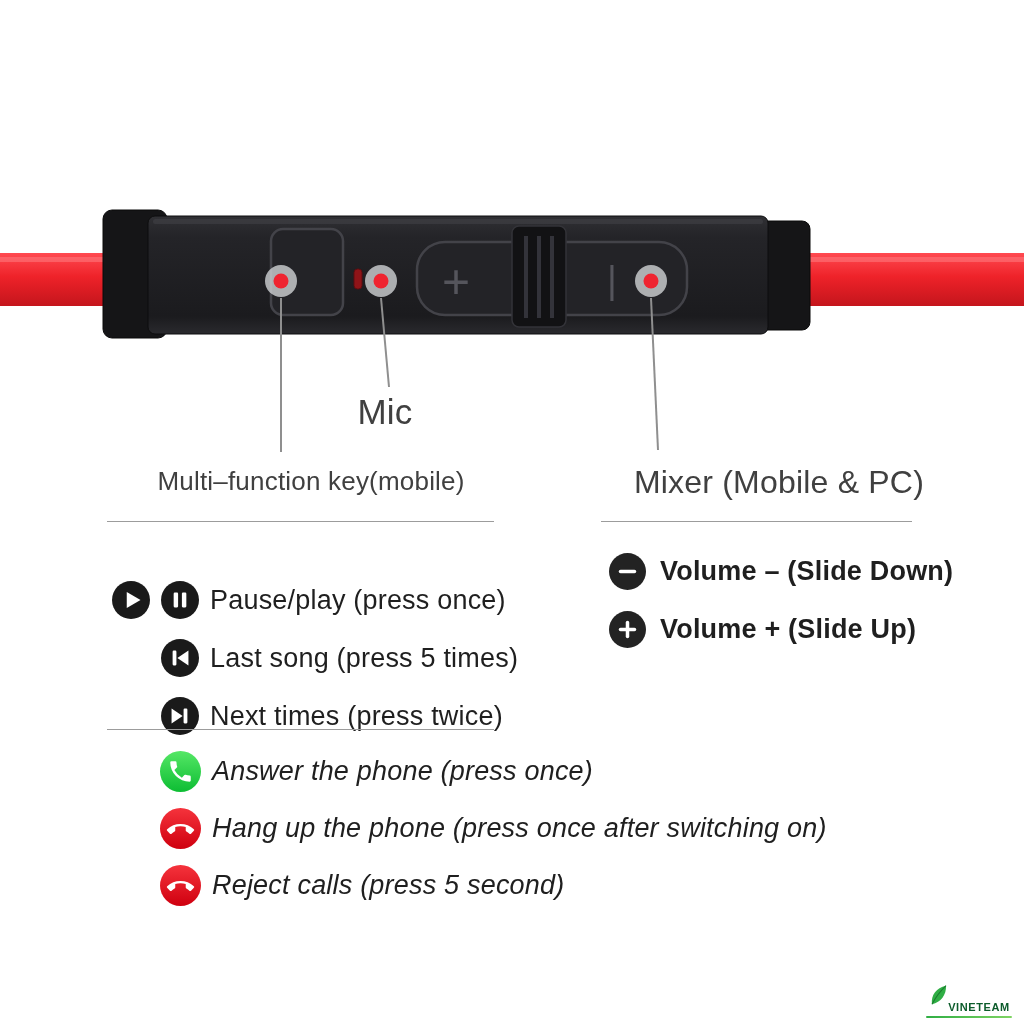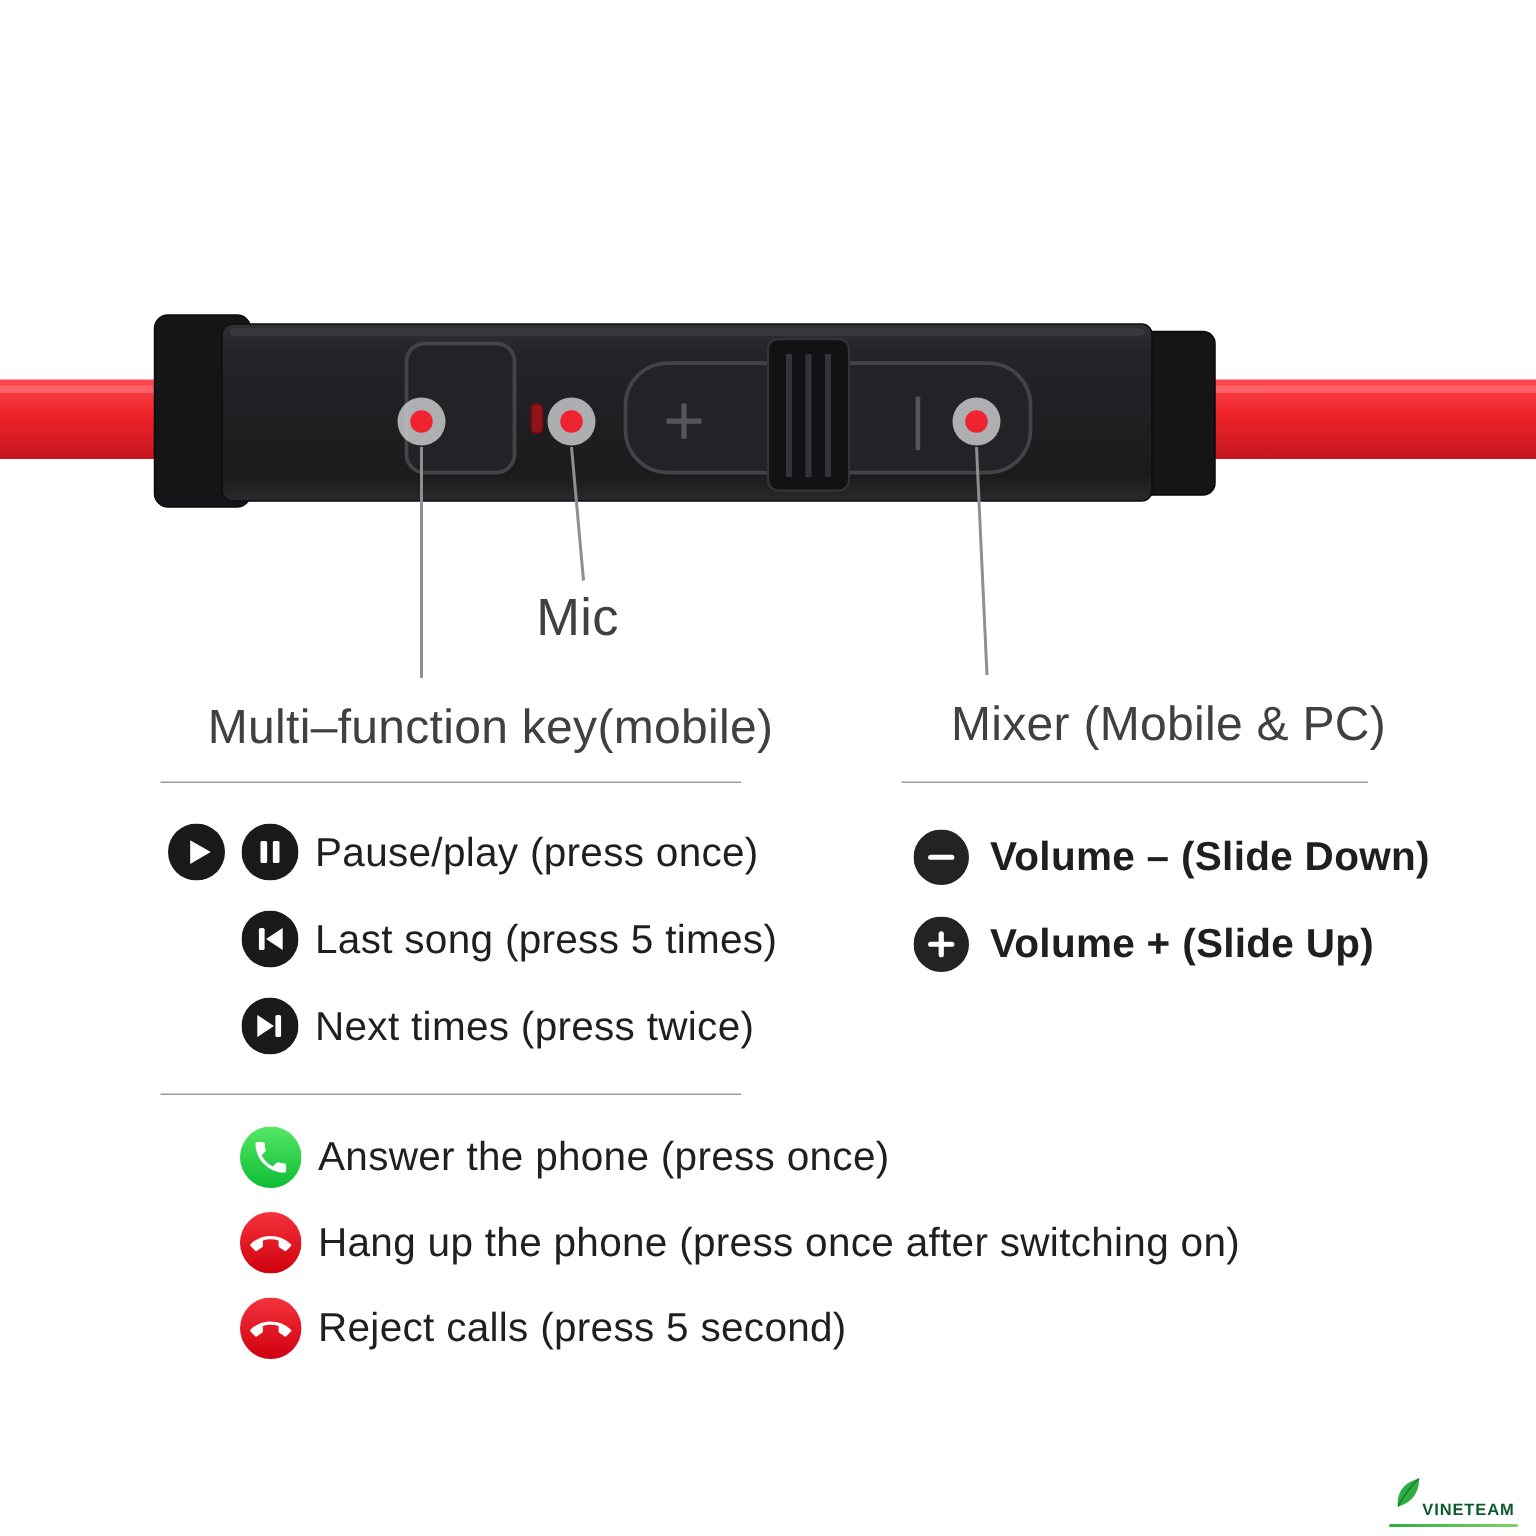--- a/index.html
+++ b/index.html
@@ -3,35 +3,35 @@
 <meta charset="utf-8">
 <style>
   html,body{margin:0;padding:0;background:#ffffff;}
   .canvas{
     position:relative;width:1024px;height:1024px;background:#ffffff;overflow:hidden;
     font-family:"Liberation Sans","DejaVu Sans",sans-serif;color:#1e1e1e;
   }
   .device-svg{position:absolute;left:0;top:0;}
   .label{position:absolute;text-align:center;color:#404040;letter-spacing:.2px;}
   .label.mic{left:330px;top:392px;width:110px;font-size:35px;}
-  .label.multifn{left:80px;top:466px;width:494px;font-size:32px;}
+  .label.multifn{left:64px;top:466px;width:494px;font-size:26px;}
   .label.mixer{left:596px;top:464px;width:366px;font-size:32px;}
   .rule{position:absolute;height:1px;background:#9c9c9c;}
   .rule.left-top{left:107px;top:521px;width:387px;}
   .rule.right-top{left:601px;top:521px;width:311px;}
   .rule.left-bottom{left:107px;top:729px;width:387px;}
   .list{position:absolute;}
-  .list.music{left:112px;top:548px;}
+  .list.music{left:112px;top:580px;}
   .list.volume{left:609px;top:553px;}
   .list.phone{left:160px;top:751px;}
   .row{display:flex;align-items:center;column-gap:11px;}
   .list.music .row{margin-bottom:18px;height:40px;}
   .list.music .row.indent{padding-left:49px;}
   .list.volume .row{margin-bottom:21px;height:37px;column-gap:14px;font-weight:bold;}
-  .list.phone .row{margin-bottom:16px;height:41px;}
+  .list.phone .row{margin-bottom:16px;height:41px;font-style:italic;}
   .cicon{display:inline-flex;width:38px;height:38px;flex:0 0 auto;}
   .cicon svg{width:100%;height:100%;}
   .list.volume .cicon{width:37px;height:37px;}
   .list.phone .cicon{width:41px;height:41px;}
   .rowtext{font-size:27px;color:#1f1f1f;white-space:nowrap;letter-spacing:.2px;}
   .watermark{position:absolute;right:12px;bottom:6px;width:86px;text-align:center;}
   .watermark .leaf{position:absolute;left:2px;top:-13px;width:22px;height:22px;transform:rotate(-8deg);}
   .watermark .brand{font-size:11px;font-weight:bold;color:#0c5c2b;letter-spacing:.6px;margin-left:20px;}
   .watermark .wline{height:2px;margin-top:1px;border-radius:2px;
     background:linear-gradient(90deg,#2fae44,#7fd463);}

